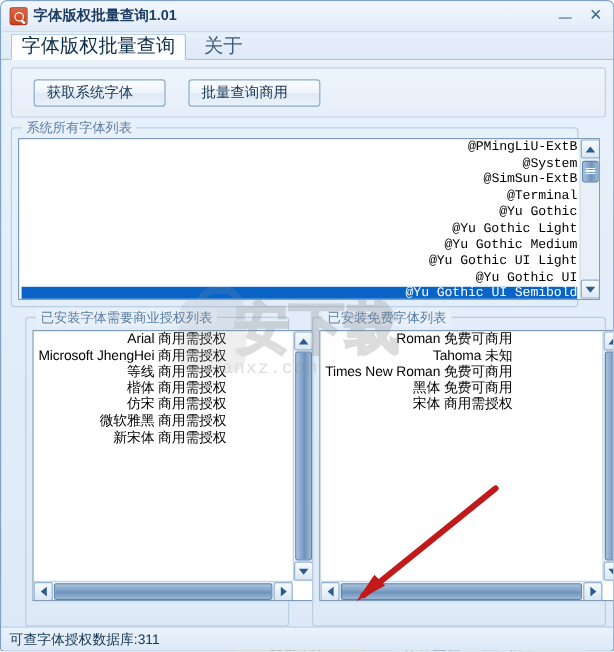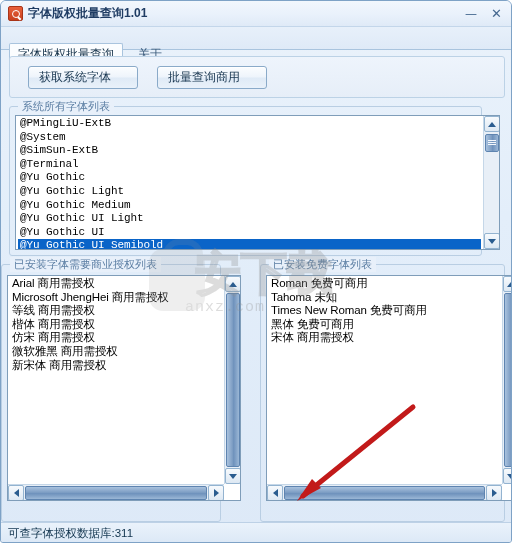--- a/index.html
+++ b/index.html
@@ -73,26 +73,26 @@
   
   #tabstrip {
     height: 23px;
     background: linear-gradient(to bottom, #e7f0fa, #dfeaf7);
     display: flex; align-items: flex-end;
     padding-left: 8px;
     border-bottom: 1px solid #a9c4de;
     position: relative;
   }
   .tab {
-    font-size: 12px;
+    font-size: 16px;
     padding: 3px 8px 3px 8px;
     line-height: 14px;
     color: #12354f;
     position: relative;
-    top: 16px;
+    top: 1px;
     white-space: nowrap;
   }
   .tab.active {
     background: #fbfdff;
     border: 1px solid #a9c4de;
     border-bottom: 1px solid #fbfdff;
     border-radius: 2px 2px 0 0;
     color: #0d2b44;
   }
   .tab.inactive {
@@ -155,21 +155,21 @@
     padding: 0 4px;
     font-size: 11px;
     color: #5b7ea3;
     background: #e8f0fa;
     white-space: nowrap;
   }
 
   #gb-all-fonts {
     left: 8px; top: 56px; width: 473px; height: 150px;
   }
-  #gb-paid { left: 0; top: 214px; width: 220px; height: 258px; }
+  #gb-paid { left: 20px; top: 214px; width: 220px; height: 258px; }
   #gb-free { left: 259px; top: 214px; width: 245px; height: 258px; }
 
   
   .listbox {
     position: absolute;
     background: #ffffff;
     border: 1px solid #7f9db9;
     overflow: hidden;
   }
   .list-items {
@@ -179,20 +179,21 @@
   }
   .list-item {
     font-family: "Liberation Mono", "DejaVu Sans Mono", monospace;
     font-size: 11px;
     line-height: 13.6px;
     height: 13.6px;
     color: #000;
     white-space: nowrap;
     padding-left: 2px;
     letter-spacing: -0.1px;
+    text-align: right;
   }
   .list-item.selected {
     background: #0a64c8;
     color: #ffffff;
   }
   .list-item.cjk {
     font-family: "Liberation Sans", "DejaVu Sans", sans-serif;
     font-size: 11.5px;
   }
 

